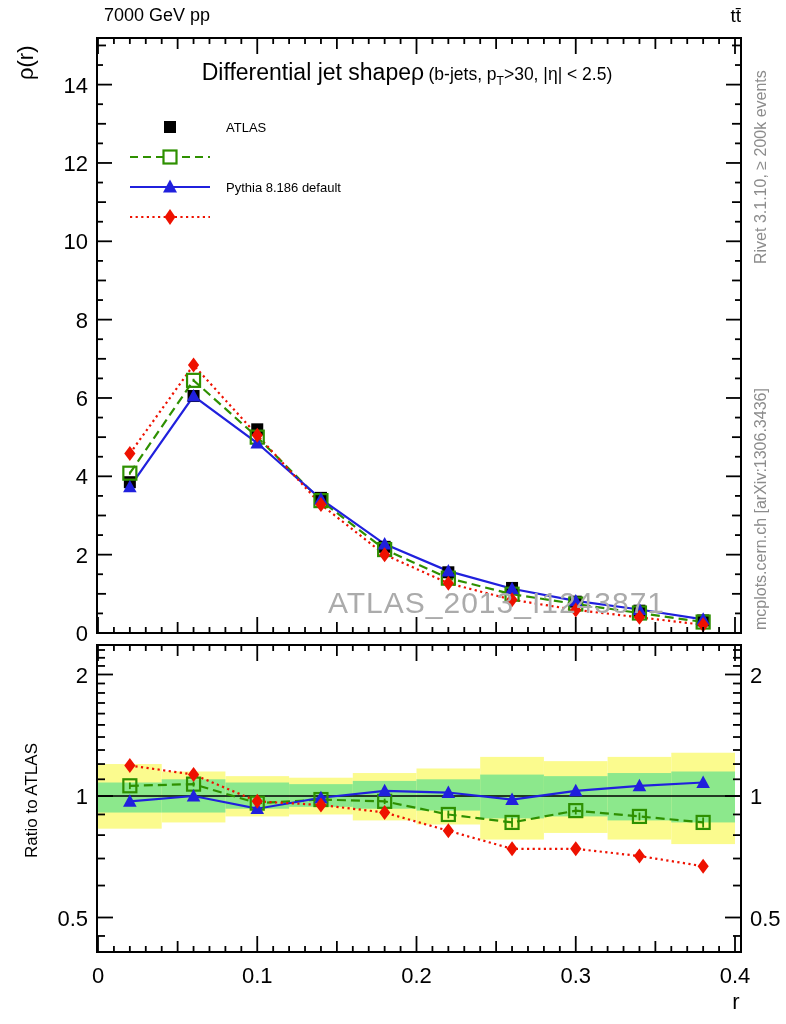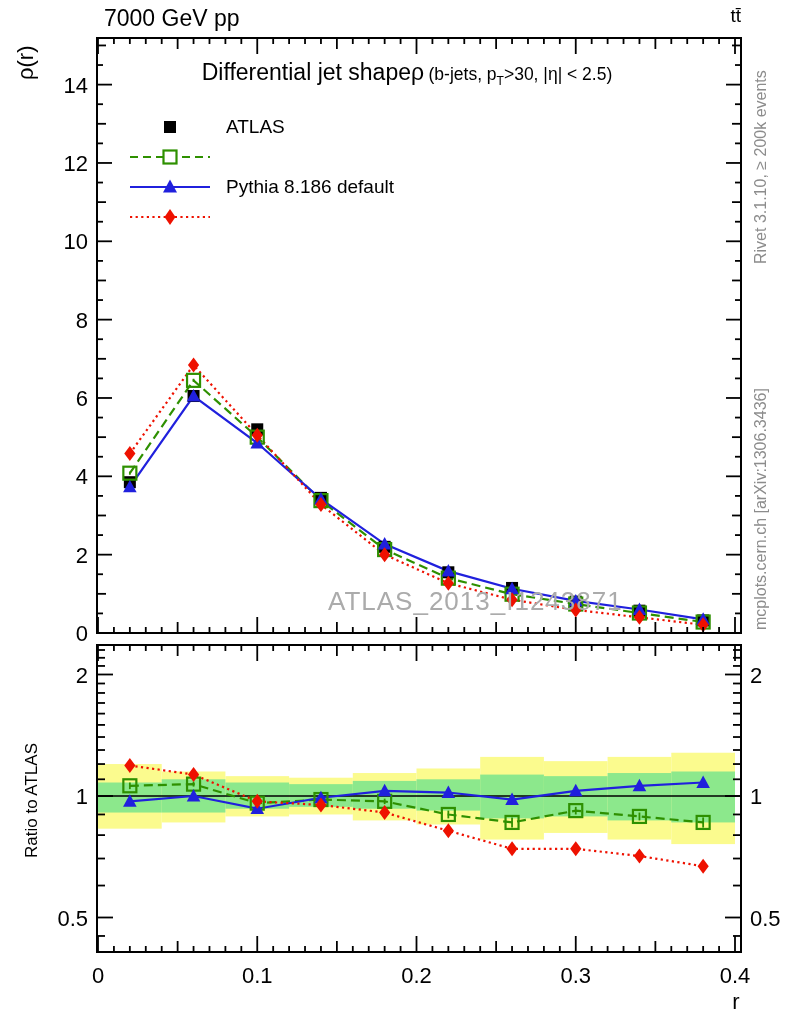--- a/index.html
+++ b/index.html
@@ -1,33 +1,33 @@
 <!DOCTYPE html>
 <html><head>
 <meta charset="utf-8">
 <style>
   html,body{margin:0;padding:0;background:#ffffff}
   .page{position:relative;width:786px;height:1024px;background:#fff;
         font-family:"Liberation Sans",sans-serif;color:#000;overflow:hidden}
   .abs{position:absolute;white-space:nowrap}
   #plot-svg{position:absolute;left:0;top:0}
-  .beam{font-size:23px}
+  .beam{font-size:18px}
   .proc{font-size:19px}
   .ytitle{font-size:22px;transform:rotate(-90deg);transform-origin:left top}
   .rot-gray{font-size:16px;transform:rotate(-90deg);transform-origin:left top}
   .ratio-ylab{font-size:17px;transform:rotate(-90deg);transform-origin:left top}
   .title-line{left:97px;top:58px;width:620px;text-align:center;line-height:28px}
   .title-big{font-size:23px}
   .title-small{font-size:17.5px}
   .title-small sub{font-size:12px}
   .legend{left:128px;top:112px}
   .lrow{display:flex;align-items:center;height:30px}
   .lmark{width:84px;height:24px;flex:0 0 84px}
-  .llab{font-size:19px;margin-left:14px}
-  .watermark{font-size:26px;letter-spacing:1px}
+  .llab{font-size:13px;margin-left:14px}
+  .watermark{font-size:30px;letter-spacing:1px}
 </style>
 </head>
 <body>
 
 <div class="page">
 
   <svg id="plot-svg" width="786" height="1024" viewBox="0 0 786 1024">
       <rect x="98" y="764.0413196911941" width="63.69999999999999" height="64.61991645778357" fill="#fbfb8e"></rect>
       <rect x="161.7" y="771.5014858678875" width="63.70000000000002" height="50.9358734934367" fill="#fbfb8e"></rect>
       <rect x="225.4" y="776.1349040276301" width="63.70000000000002" height="40.29201116758156" fill="#fbfb8e"></rect>

